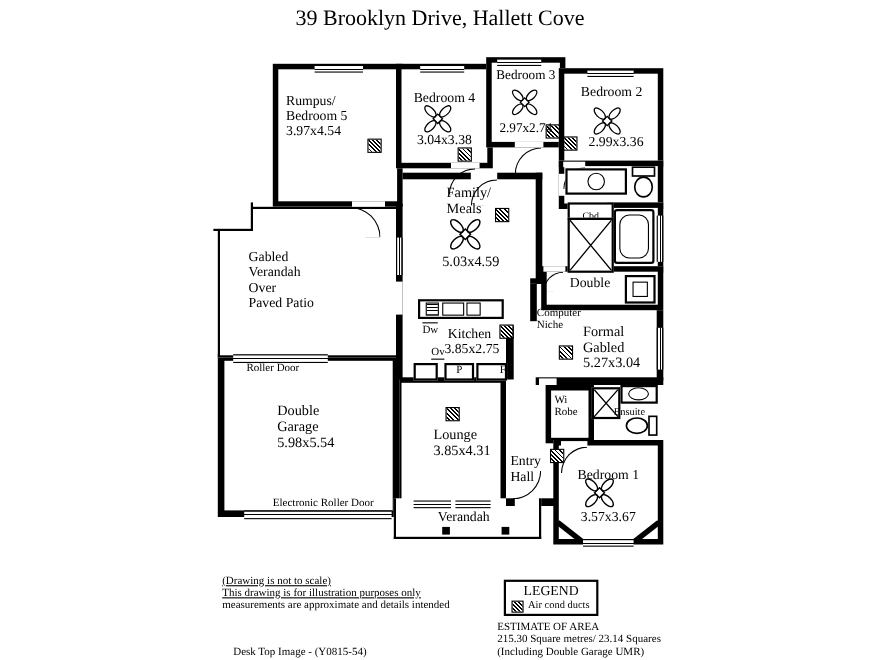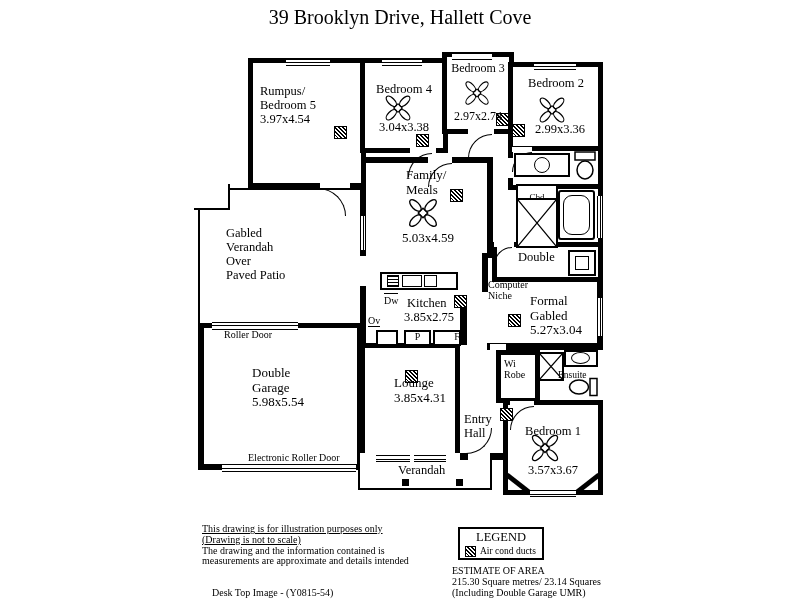--- a/index.html
+++ b/index.html
@@ -218,21 +218,21 @@
   <div>Meals</div>
 </div>
 <div class="t s13" style="left:402px;top:231px">5.03x4.59</div>
 <div class="t s125" style="left:407px;top:296px">Kitchen</div>
 <div class="t s125" style="left:404px;top:310px">3.85x2.75</div>
 <div class="t s13" style="left:530px;top:294px">
   <div>Formal</div>
   <div>Gabled</div>
   <div>5.27x3.04</div>
 </div>
-<div class="t s13" style="left:394px;top:376px">
+<div class="t s13" style="left:394px;top:388px">
   <div>Lounge</div>
   <div>3.85x4.31</div>
 </div>
 <div class="t s125 tc" style="left:505px;top:424px;width:96px">Bedroom 1</div>
 <div class="t s125 tc" style="left:505px;top:463px;width:96px">3.57x3.67</div>
 <div class="t s13" style="left:252px;top:366px">
   <div>Double</div>
   <div>Garage</div>
   <div>5.98x5.54</div>
 </div>
@@ -253,28 +253,27 @@
 </div>
 <div class="t s95" style="left:558px;top:370px">Ensuite</div>
 <div class="t s125" style="left:398px;top:463px">Verandah</div>
 <div class="t s10 n" style="left:488px;top:280px;line-height:10.5px">
   <div>Computer</div>
   <div>Niche</div>
 </div>
 <div class="t s10 n" style="left:224px;top:329px">Roller Door</div>
 <div class="t s10 n" style="left:248px;top:452px">Electronic Roller Door</div>
 <div class="t s10" style="left:384px;top:293px;border-top:1px solid #000;padding-top:1px">Dw</div>
-<div class="t s10" style="left:368px;top:315px;border-bottom:1px solid #000">Ov</div>
+<div class="t s10" style="left:392px;top:315px;border-bottom:1px solid #000">Ov</div>
 <div class="t s10 tc" style="left:404px;top:331px;width:27px">P</div>
 <div class="t s10 tc" style="left:445px;top:331px;width:28px">Fs</div>
 
 <div class="t n s10" style="left:202px;top:524px;line-height:10.8px">
+  <div class="u">(Drawing is not to scale)</div>
   <div class="u">This drawing is for illustration purposes only</div>
-  <div class="u">(Drawing is not to scale)</div>
-  <div>The drawing and the information contained is</div>
   <div>measurements are approximate and details intended</div>
 </div>
 <div class="t n s10" style="left:212px;top:587px">Desk Top Image - (Y0815-54)</div>
 
 <div class="legend-box" style="left:458px;top:527px;width:86px;height:33px">
   <div class="t n tc" style="left:0;top:1px;width:100%;font-size:12.5px">LEGEND</div>
   <div class="duct" style="left:5px;top:17px;width:11px;height:11px"></div>
   <div class="t n" style="left:20px;top:17px;font-size:9.5px">Air cond ducts</div>
 </div>
 

